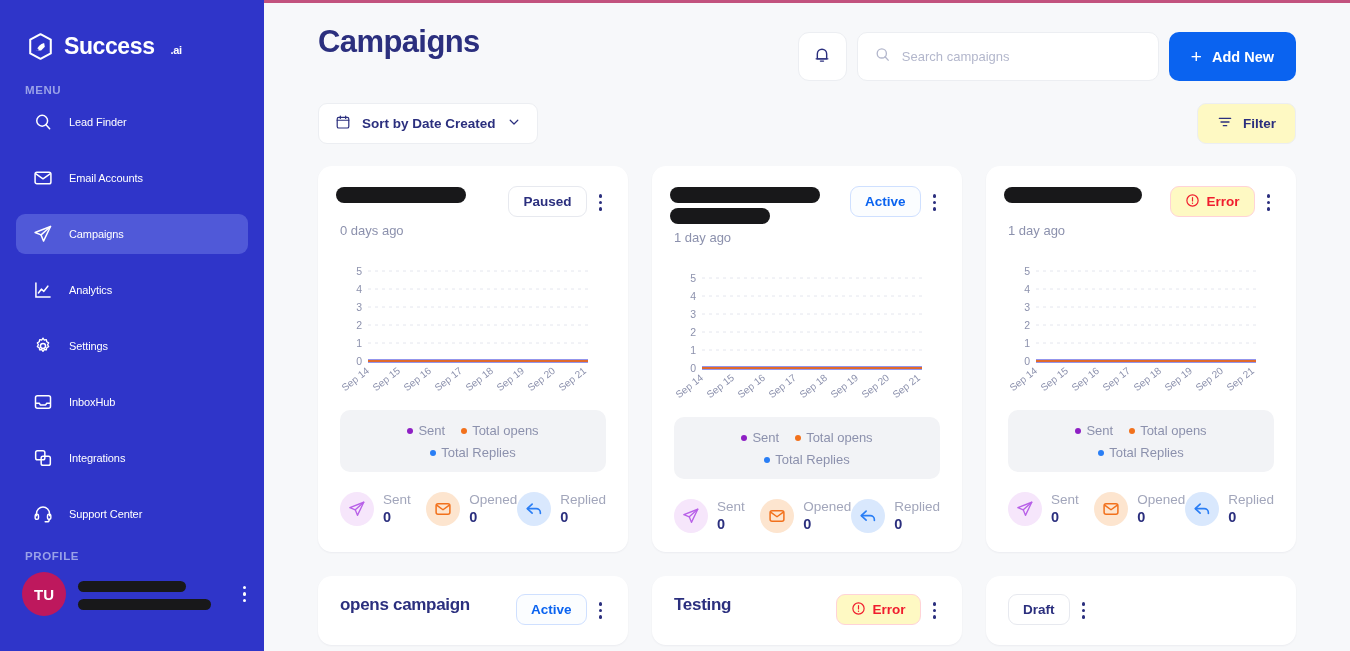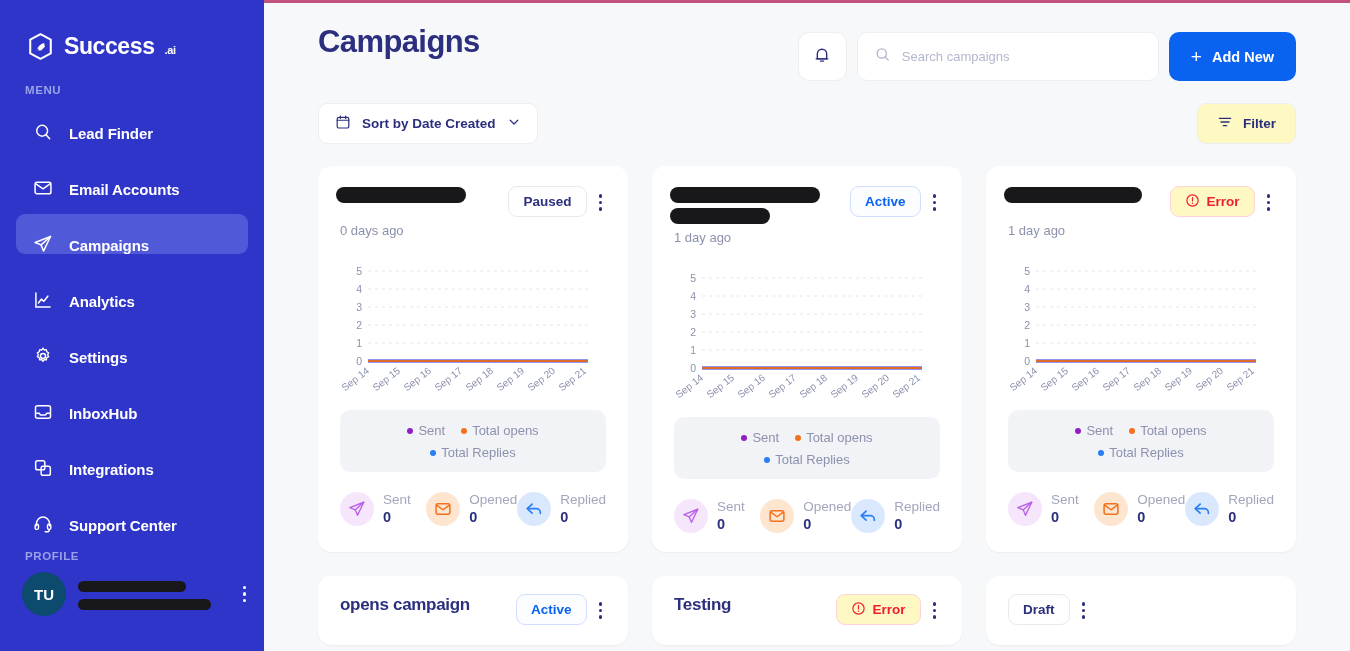--- a/index.html
+++ b/index.html
@@ -23,46 +23,46 @@
     background: #2f35c9; color: #fff;
     position: relative; overflow: hidden;
   }
   .brand { display: flex; align-items: center; gap: 9px; padding: 32px 0 0 26px; }
   .brand-mark {
     width: 29px; height: 29px; flex: 0 0 29px;
     display: flex; align-items: center; justify-content: center;
   }
   .brand-text { font-size: 23px; font-weight: bold; letter-spacing: -.4px; color:#fff;
                 display:flex; align-items:baseline; }
-  .brand-text .dotai { font-size: 11px; font-weight: bold; margin-left: 10px; }
+  .brand-text .dotai { font-size: 11px; font-weight: bold; margin-left: 16px; }
 
   .section-label {
     font-size: 11.5px; font-weight: bold; letter-spacing: .6px;
     color: #9aa2e8; padding-left: 25px; margin-top: 23px; margin-bottom: 6px;
   }
   .nav { padding: 0 16px; }
   .nav-item {
-    display: flex; align-items: flex-end; gap: 16px;
+    display: flex; align-items: center; gap: 16px;
     height: 40px; padding: 0 16px; border-radius: 9px;
-    color: #fff; font-size: 15px; font-weight: bold; letter-spacing: -.1px;
+    color: #fff; font-size: 11px; font-weight: normal; letter-spacing: -.1px;
     margin-bottom: 16px; cursor: pointer;
   }
   .nav-item.active { background: #5059d8; }
   .nav-item .ico { width: 21px; height: 21px; flex: 0 0 21px; display:flex; align-items:center; justify-content:center; }
   .nav-item svg { display: block; }
 
   .profile-label { font-size: 11.5px; font-weight: bold; letter-spacing:.6px; color:#9aa2e8;
                    padding-left: 25px; margin-top: 12px; }
   .profile-row {
     display: flex; align-items: center; gap: 12px;
     padding: 10px 14px 0 22px; position: relative;
   }
   .avatar {
     width: 44px; height: 44px; flex: 0 0 44px; border-radius: 50%;
-    background: #0c4a6e; color: #fff; font-size: 15px; font-weight: bold;
+    background: #be185d; color: #fff; font-size: 15px; font-weight: bold;
     display: flex; align-items: center; justify-content: center;
   }
   .profile-lines { flex: 1; display: flex; flex-direction: column; gap: 7px; padding-top: 2px; }
   .redact { background: #18181a; border-radius: 7px; height: 11px; }
   .redact.w1 { width: 108px; }
   .redact.w2 { width: 133px; }
   .kebab-v { display:flex; flex-direction: column; gap:3px; align-items:center; cursor:pointer; padding: 4px; }
   .kebab-v i { width: 3.5px; height: 3.5px; border-radius:50%; background:#fff; display:block; }
 
   

